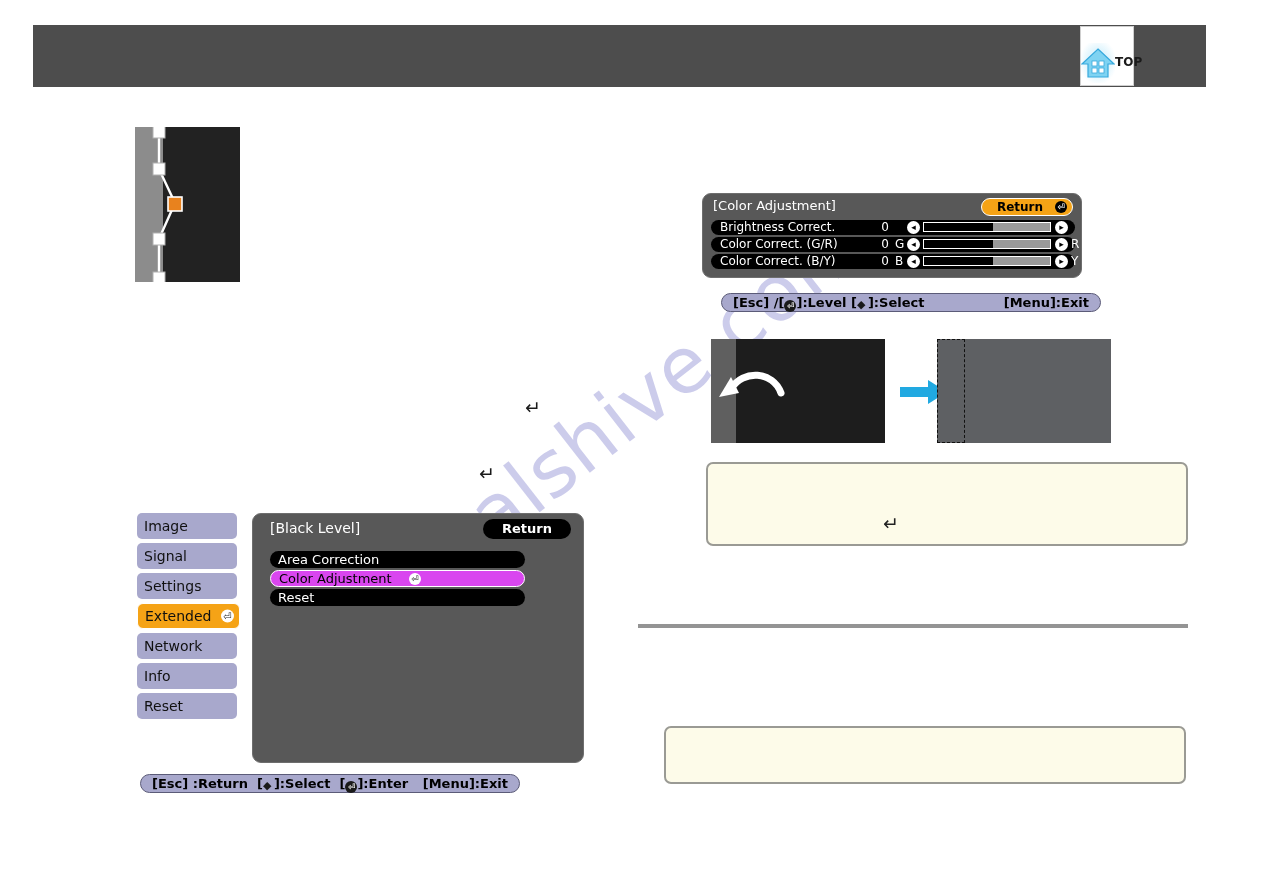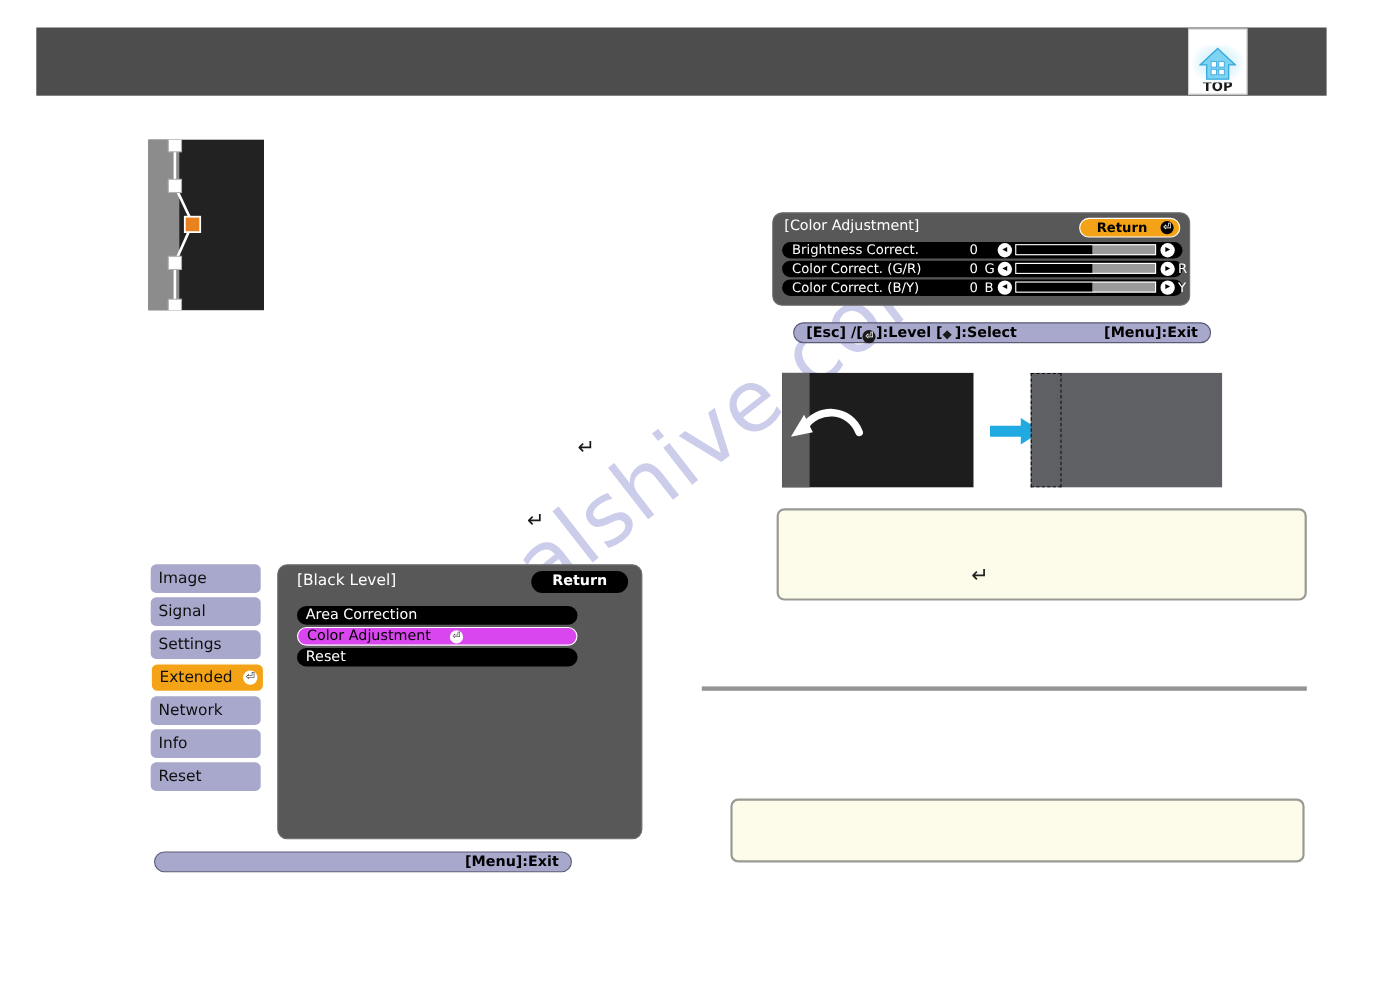--- a/index.html
+++ b/index.html
@@ -43,21 +43,20 @@
     z-index: 3;
   }
   #top-badge {
     position: absolute;
     left: 1080px; top: 26px;
     width: 54px; height: 60px;
     background: #ffffff;
     border: 1px solid #cfcfcf;
     z-index: 4;
     display: flex;
-    flex-direction: column;
     align-items: center;
     justify-content: flex-start;
     padding-top: 14px;
   }
   #top-badge .glow {
     position: relative;
     width: 46px; height: 40px;
     background: radial-gradient(ellipse at 50% 48%, #cdeffb 0%, #e4f6fd 48%, #ffffff 78%);
     display: flex; align-items: center; justify-content: center;
   }
@@ -515,16 +514,17 @@
       <div class="osd-tab"><span>Settings</span></div>
       <div class="osd-tab sel"><span>Extended</span><span class="entericon">⏎</span></div>
       <div class="osd-tab"><span>Network</span></div>
       <div class="osd-tab"><span>Info</span></div>
       <div class="osd-tab"><span>Reset</span></div>
     </div>
 
   </div>
 
   <div class="statusbar" id="sb-black">
+    <span class="left"><span>[Esc] :Return</span>&nbsp; [<span class="inl-diamond">◆</span><span>]:Select</span>&nbsp; [<span class="inl-icon">⏎</span><span>]:Enter</span></span>
     <span class="right">[Menu]:Exit</span>
   </div>
 
 </div>
 
 </body></html>

